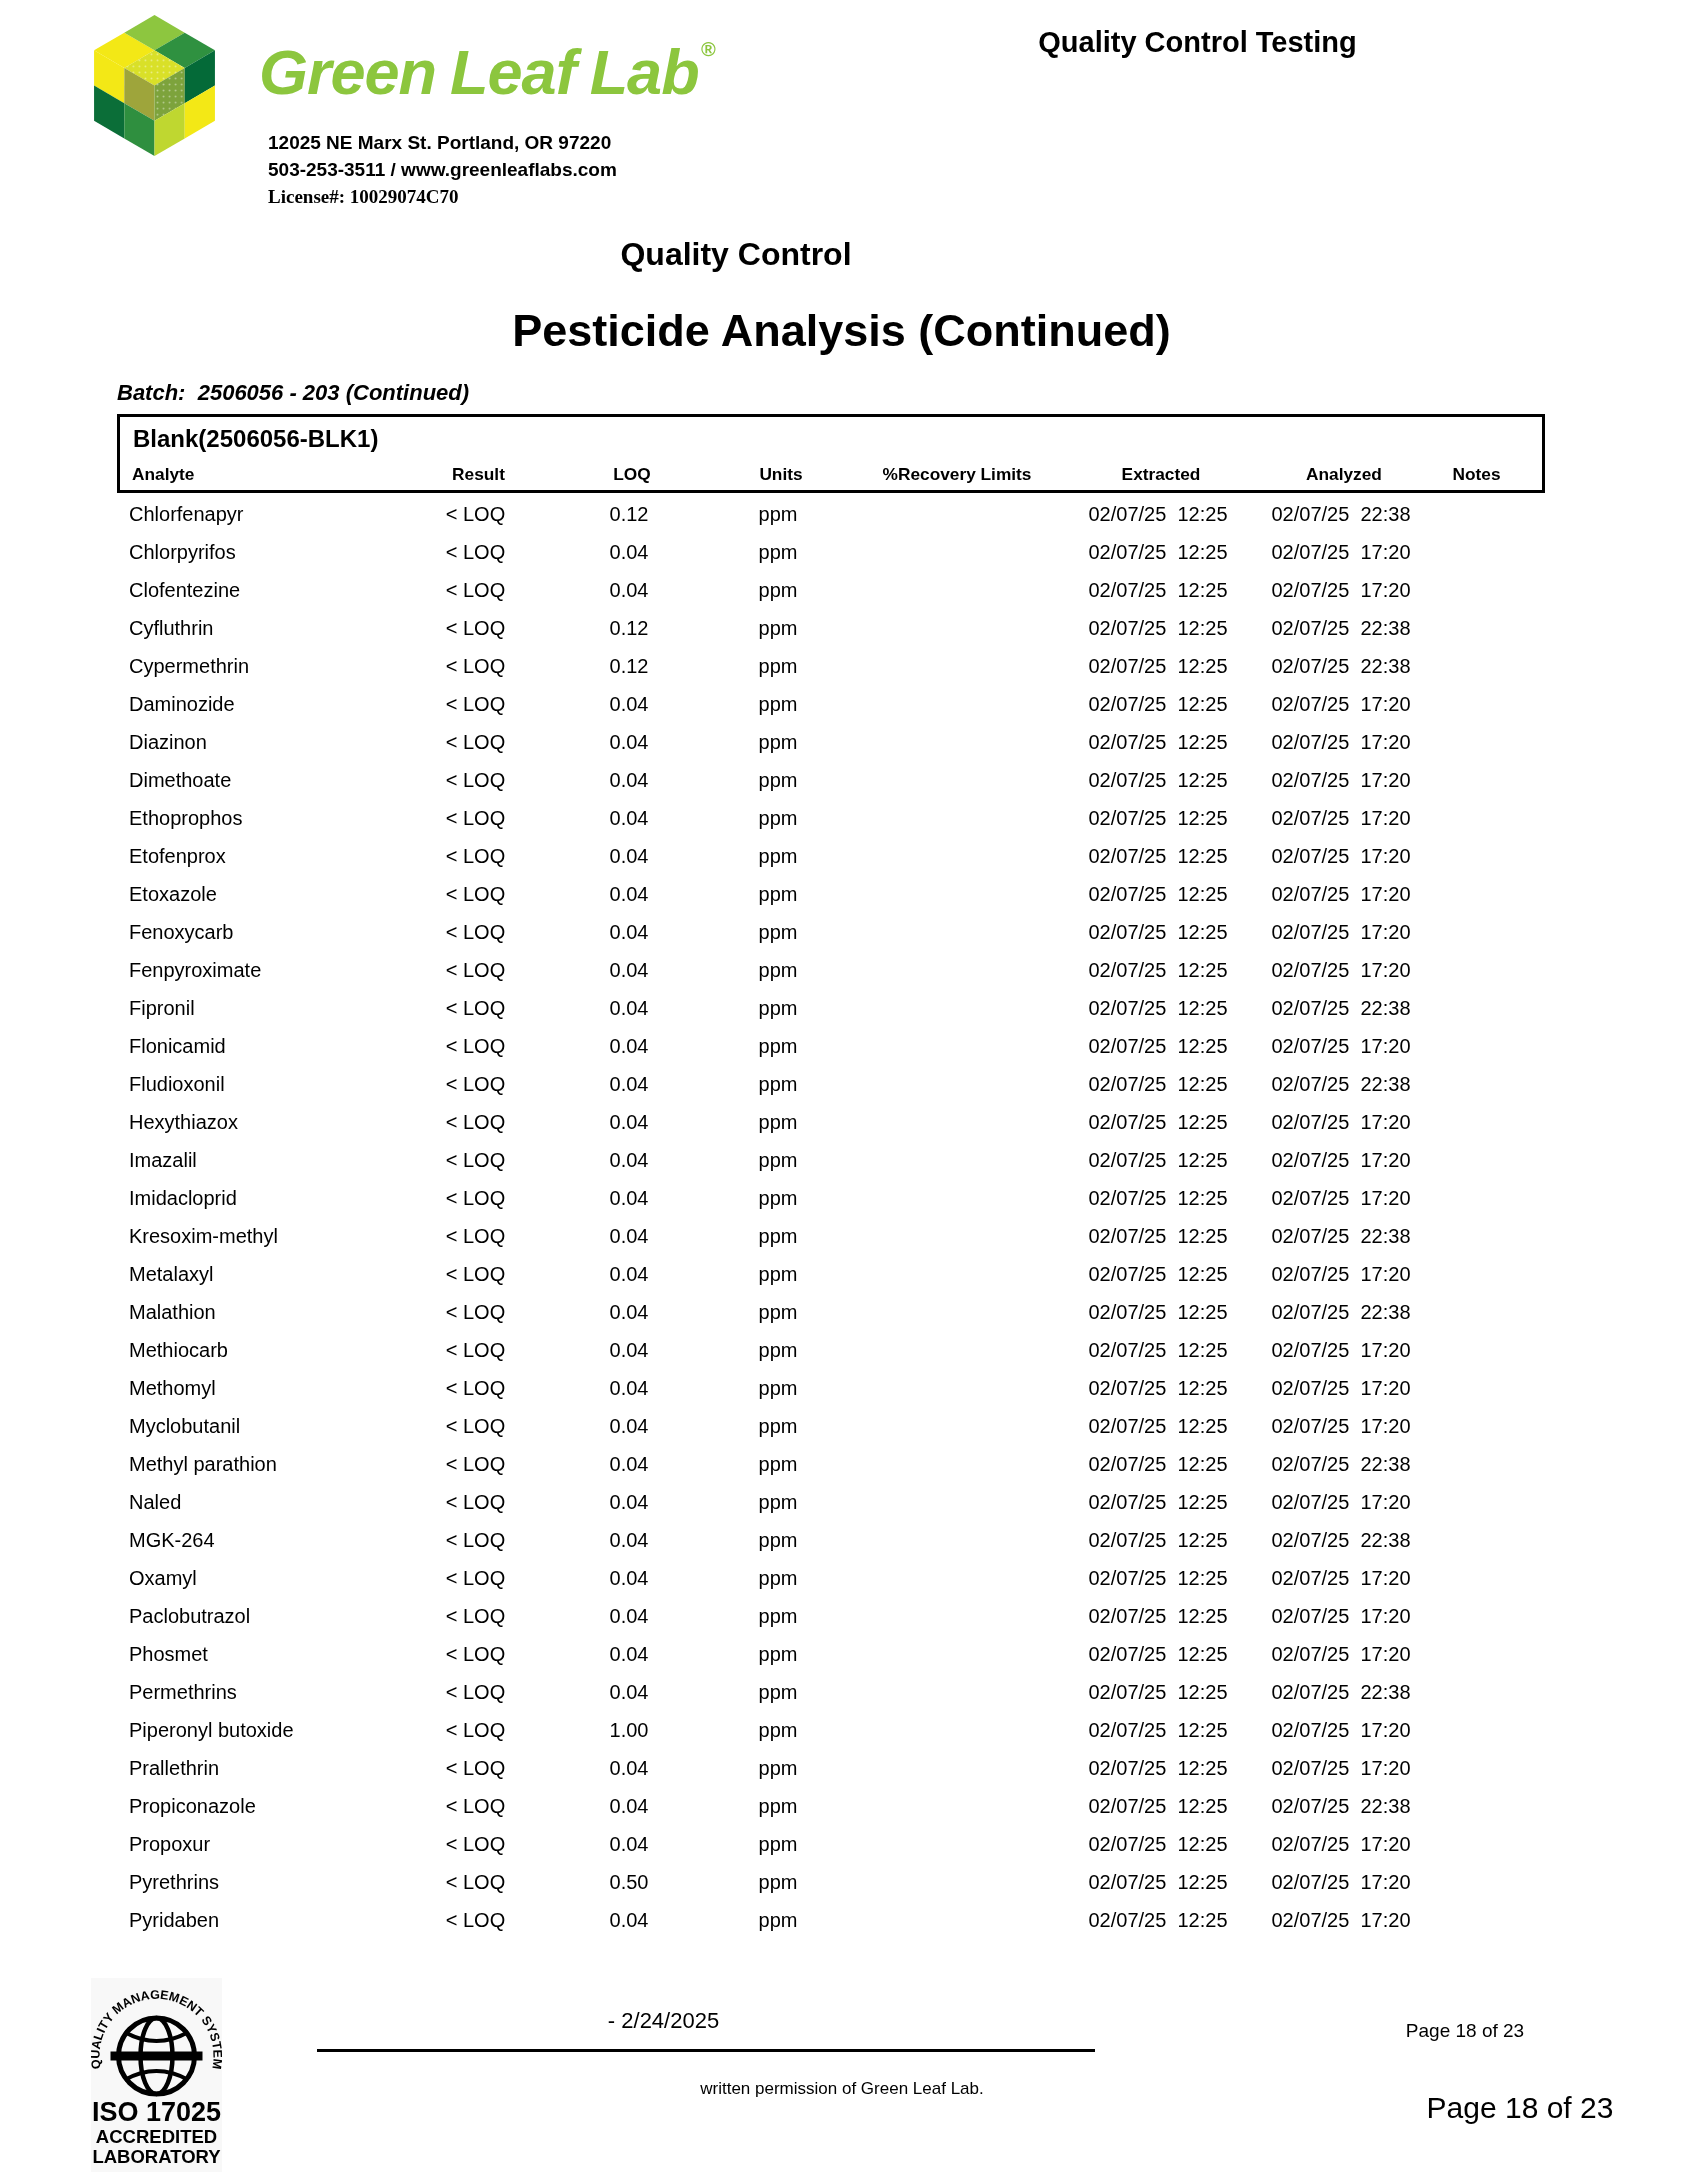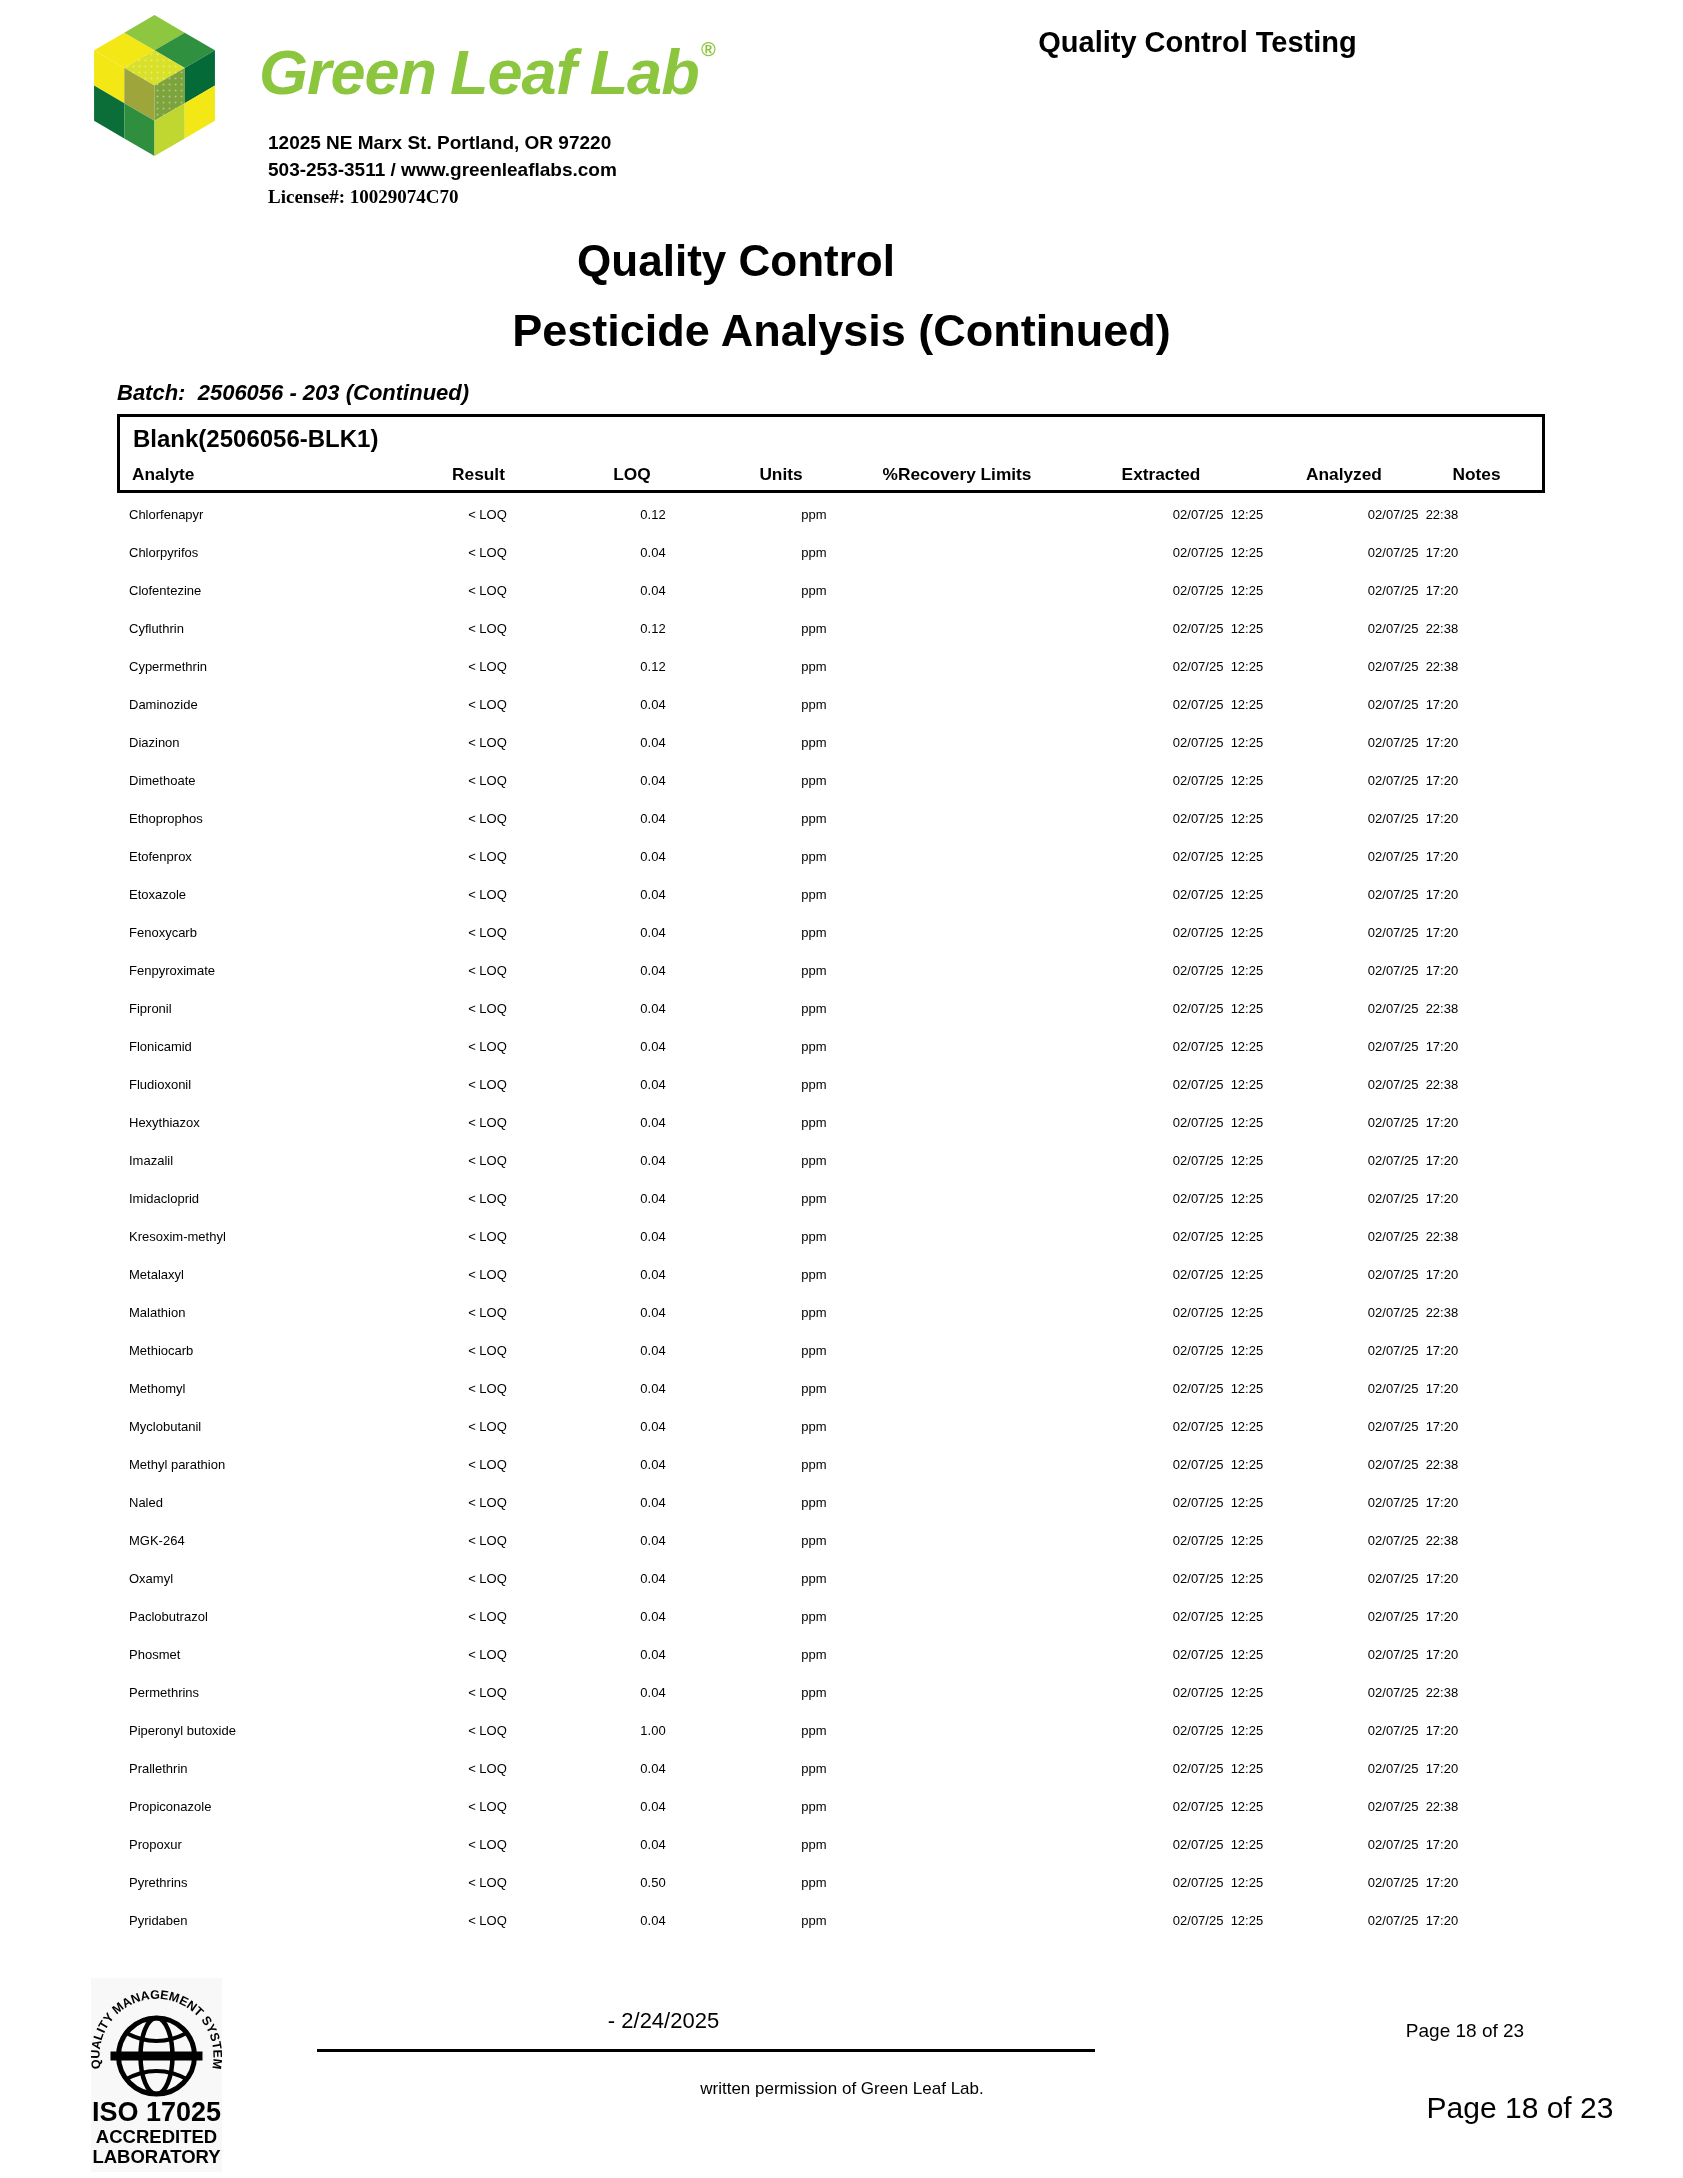--- a/index.html
+++ b/index.html
@@ -12,36 +12,36 @@
   #brand{position:absolute; left:259px; top:36px; font-size:63px; font-weight:bold;
          color:#8CC63E; letter-spacing:-1px; white-space:nowrap;font-style:italic;}
   #brand .w{margin-right:14px;}
   #brand .reg{font-size:20px; vertical-align:38px; margin-left:2px;}
   #addr-block{position:absolute; left:268px; top:129px; font-size:19px; font-weight:bold; line-height:27px;}
   .license-line{font-family:"Liberation Serif", serif; font-size:19px;}
   #report-head{position:absolute; left:950px; top:24px; width:495px; text-align:center;
                font-size:29px; font-weight:bold; line-height:36px;}
   
   #main-title{position:absolute; left:0; top:236px; width:1472px; text-align:center;
-              font-size:44px; font-weight:bold;}
+              font-size:32px; font-weight:bold;}
   #sub-title{position:absolute; left:0; top:305px; width:1683px; text-align:center;
              font-size:45px; font-weight:bold;}
   #batch-line{position:absolute; left:117px; top:380px; font-size:22px; font-weight:bold;
               font-style:italic; white-space:pre;}
   
   .cols{display:grid; grid-template-columns:267px 159px 148px 150px 202px 206px 160px 105px;}
   #tbl-box{position:absolute; left:117px; top:414px; width:1428px; height:79px;
            border:3px solid #000; box-sizing:border-box;}
   #tbl-title{position:absolute; left:13px; top:8px; font-size:24px; font-weight:bold;}
   #tbl-headrow{position:absolute; left:12px; bottom:5px; width:1404px;
                font-size:17.3px; font-weight:bold;}
   .hc{text-align:center;} .hl{text-align:left;}
   #tbl-rows{position:absolute; left:117px; top:495px; width:1428px;}
   .t-row{height:38px; display:grid; grid-template-columns:267px 159px 148px 150px 202px 206px 160px 105px;
-         align-items:center; padding-left:12px; font-size:13px;gap:12px;}
+         align-items:center; padding-left:12px; font-size:20px;}
   .t-row span{white-space:pre;}
   .c-analyte{text-align:left;}
   .c-mid{text-align:center;}
   
   #iso-block{position:absolute; left:91px; top:1978px; background:#f8f8f8;}
   #footer-date{position:absolute; left:515px; top:2008px; width:297px; text-align:center; font-size:22px;}
   #footer-rule{position:absolute; left:317px; top:2049px; width:778px; height:3px; background:#000;}
   .disc{position:absolute; left:149px; width:1386px; text-align:center; font-size:17px;}
   #disc1{top:2057px;} #disc2{top:2079px;} #disc3{top:2111px;}
   #page-small{position:absolute; left:1366px; top:2020px; width:198px; text-align:center; font-size:19px;}

